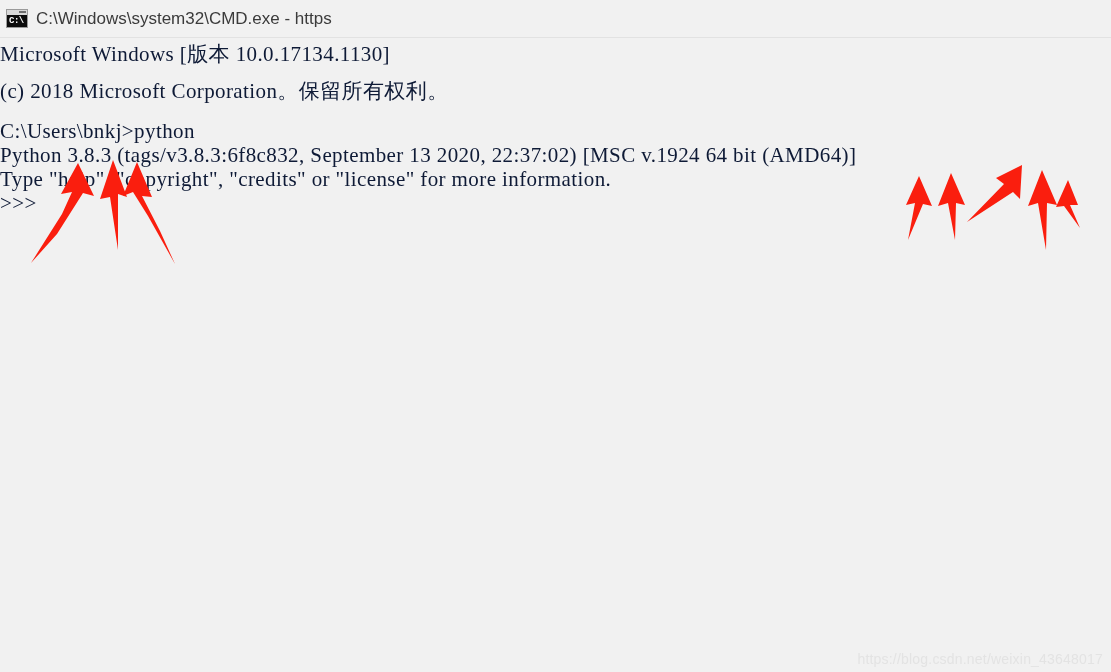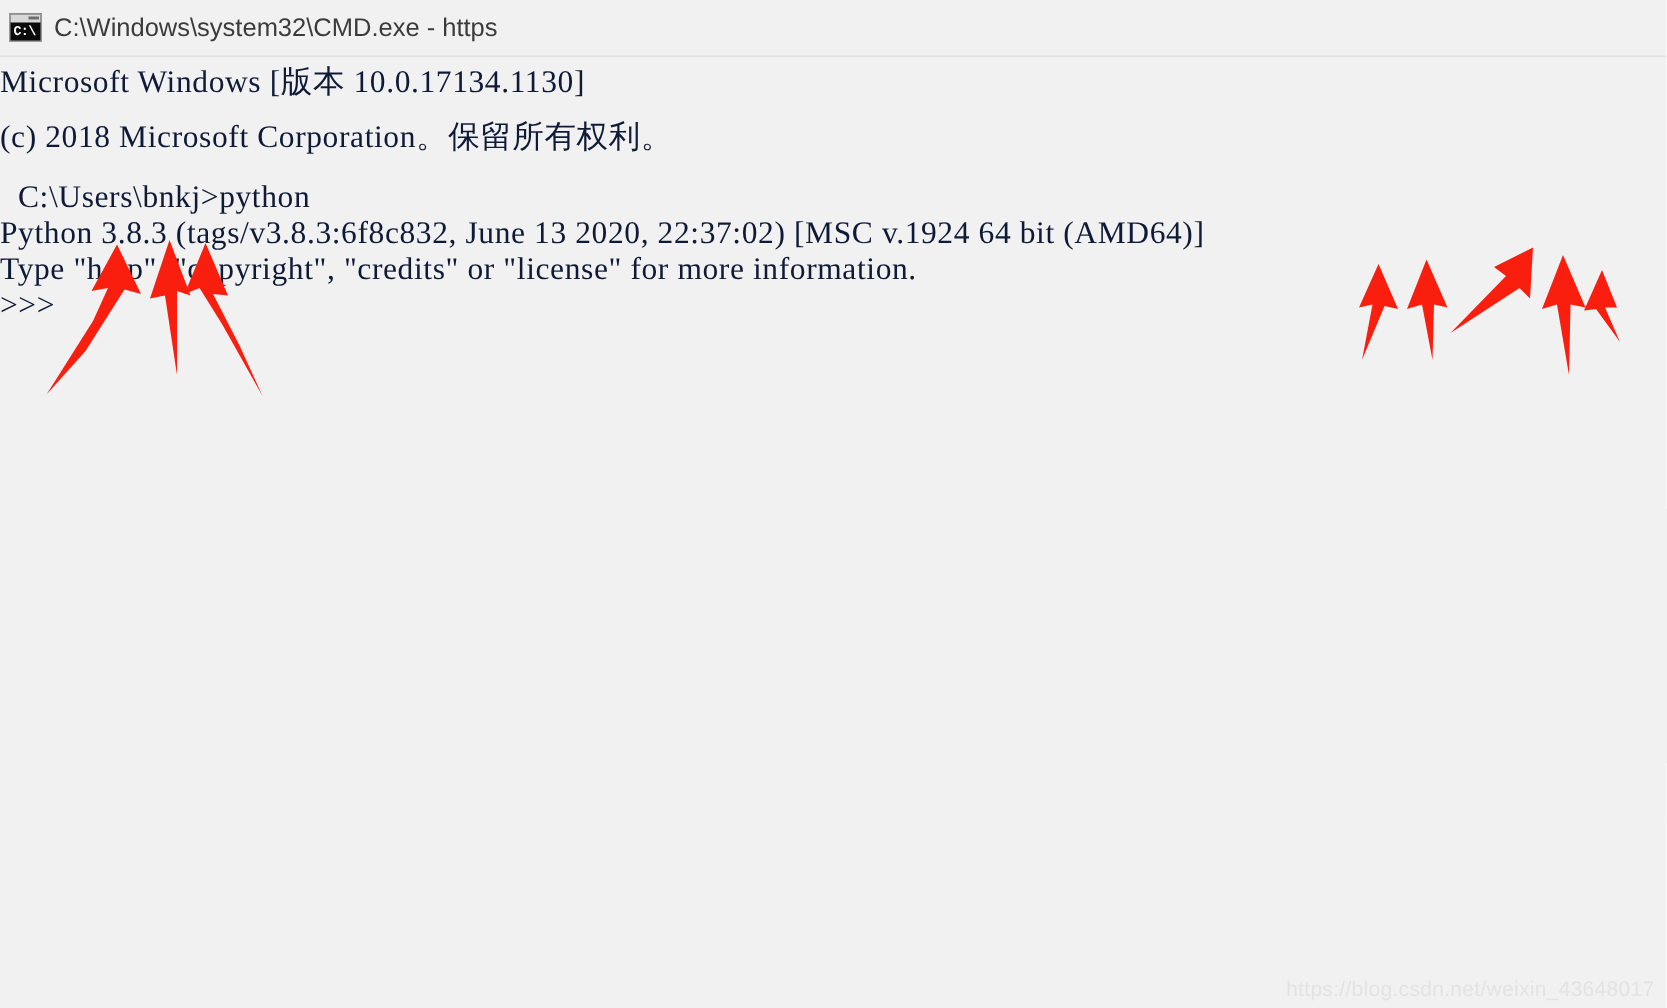--- a/index.html
+++ b/index.html
@@ -87,21 +87,21 @@
     left: 0;
     font-family: "Liberation Serif", "DejaVu Serif", serif;
     font-size: 21px;
     line-height: 24px;
     color: #0e1a36;
     white-space: pre;
     letter-spacing: 0.4px;
   }
   #line-version  { top: 3px; }
   #line-copyright{ top: 40px; }
-  #line-prompt   { top: 80px; padding-left: 12px; }
+  #line-prompt   { top: 80px; }
   #line-pyver    { top: 104px; }
   #line-help     { top: 128px; }
   #line-ps       { top: 152px; }
 
   
   #arrow-overlay {
     position: absolute;
     left: 0; top: 0;
     width: 1111px;
     height: 672px;
@@ -130,21 +130,21 @@
       <div class="icon-bar"></div>
       <div class="icon-text">C:\</div>
     </div>
     <div id="titlebar-text">C:\Windows\system32\CMD.exe - https</div>
   </div>
 
   <div id="console">
     <div class="console-line" id="line-version">Microsoft Windows [版本 10.0.17134.1130]</div>
     <div class="console-line" id="line-copyright">(c) 2018 Microsoft Corporation。保留所有权利。</div>
     <div class="console-line" id="line-prompt">C:\Users\bnkj&gt;python</div>
-    <div class="console-line" id="line-pyver">Python 3.8.3 (tags/v3.8.3:6f8c832, June 13 2020, 22:37:02) [MSC v.1924 64 bit (AMD64)]</div>
+    <div class="console-line" id="line-pyver">Python 3.8.3 (tags/v3.8.3:6f8c832, September 13 2020, 22:37:02) [MSC v.1924 64 bit (AMD64)]</div>
     <div class="console-line" id="line-help">Type "help", "copyright", "credits" or "license" for more information.</div>
     <div class="console-line" id="line-ps">&gt;&gt;&gt;</div>
   </div>
 
   <svg id="arrow-overlay" viewBox="0 0 1111 672" width="1111" height="672" xmlns="http://www.w3.org/2000/svg">
 
     <g>
       <path d="M 78 163 L 94 196 L 83 193 L 57 234 L 31 263 L 62 214 L 72 192 L 61 194 Z" fill="#fa1e0e"></path>
     </g>
     <g>

